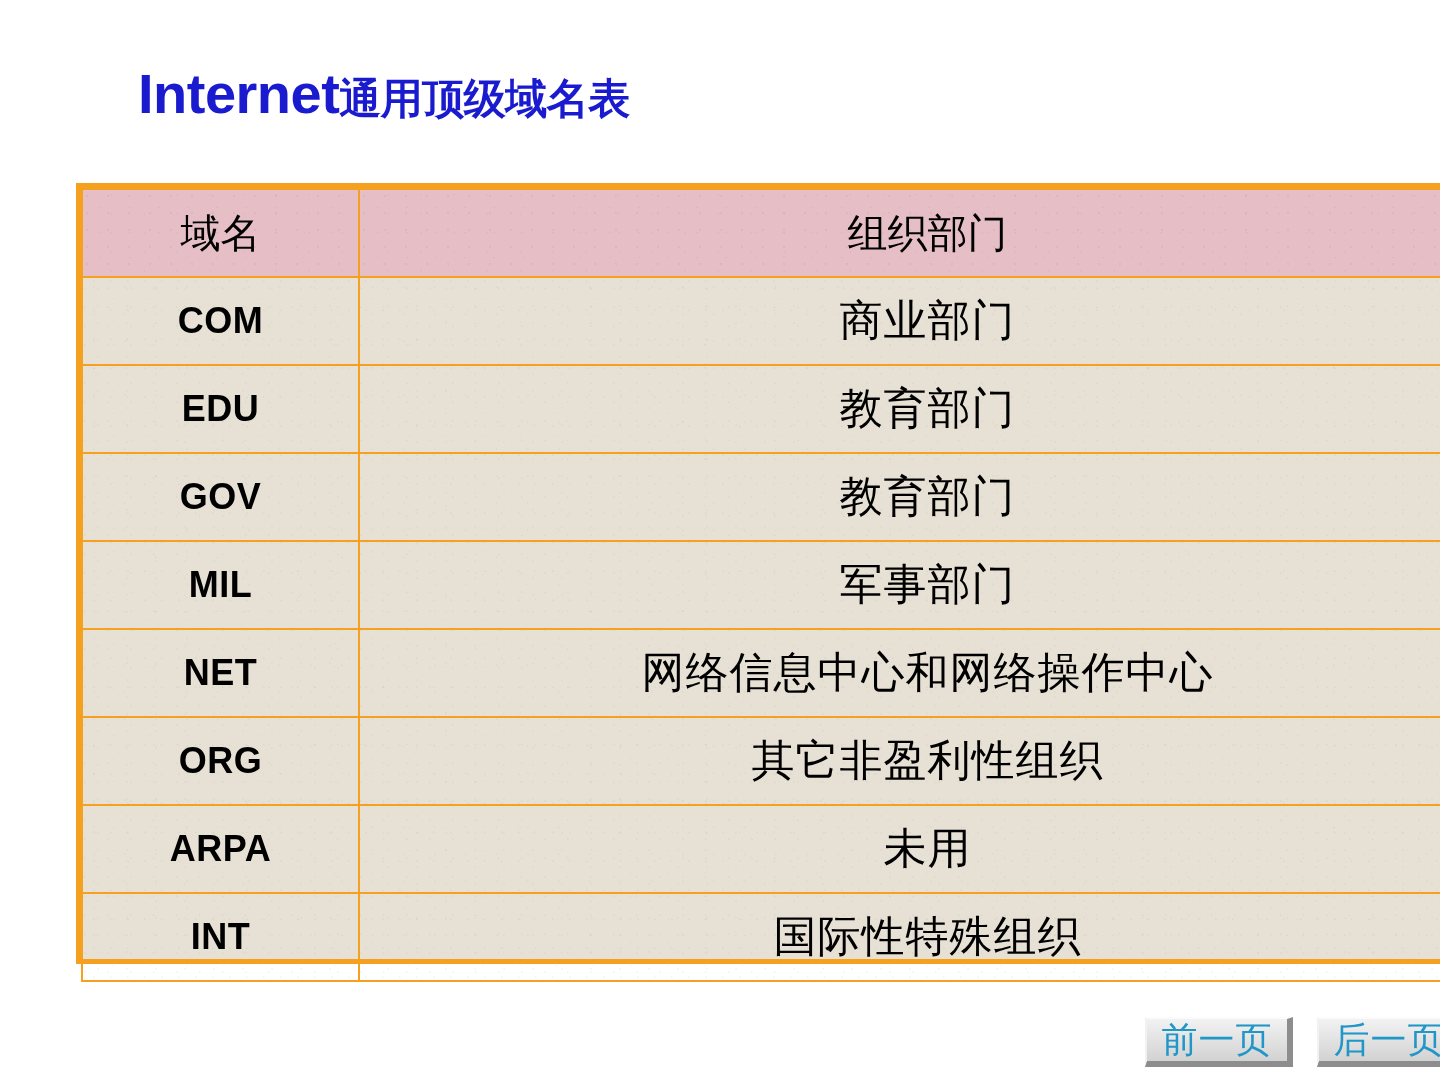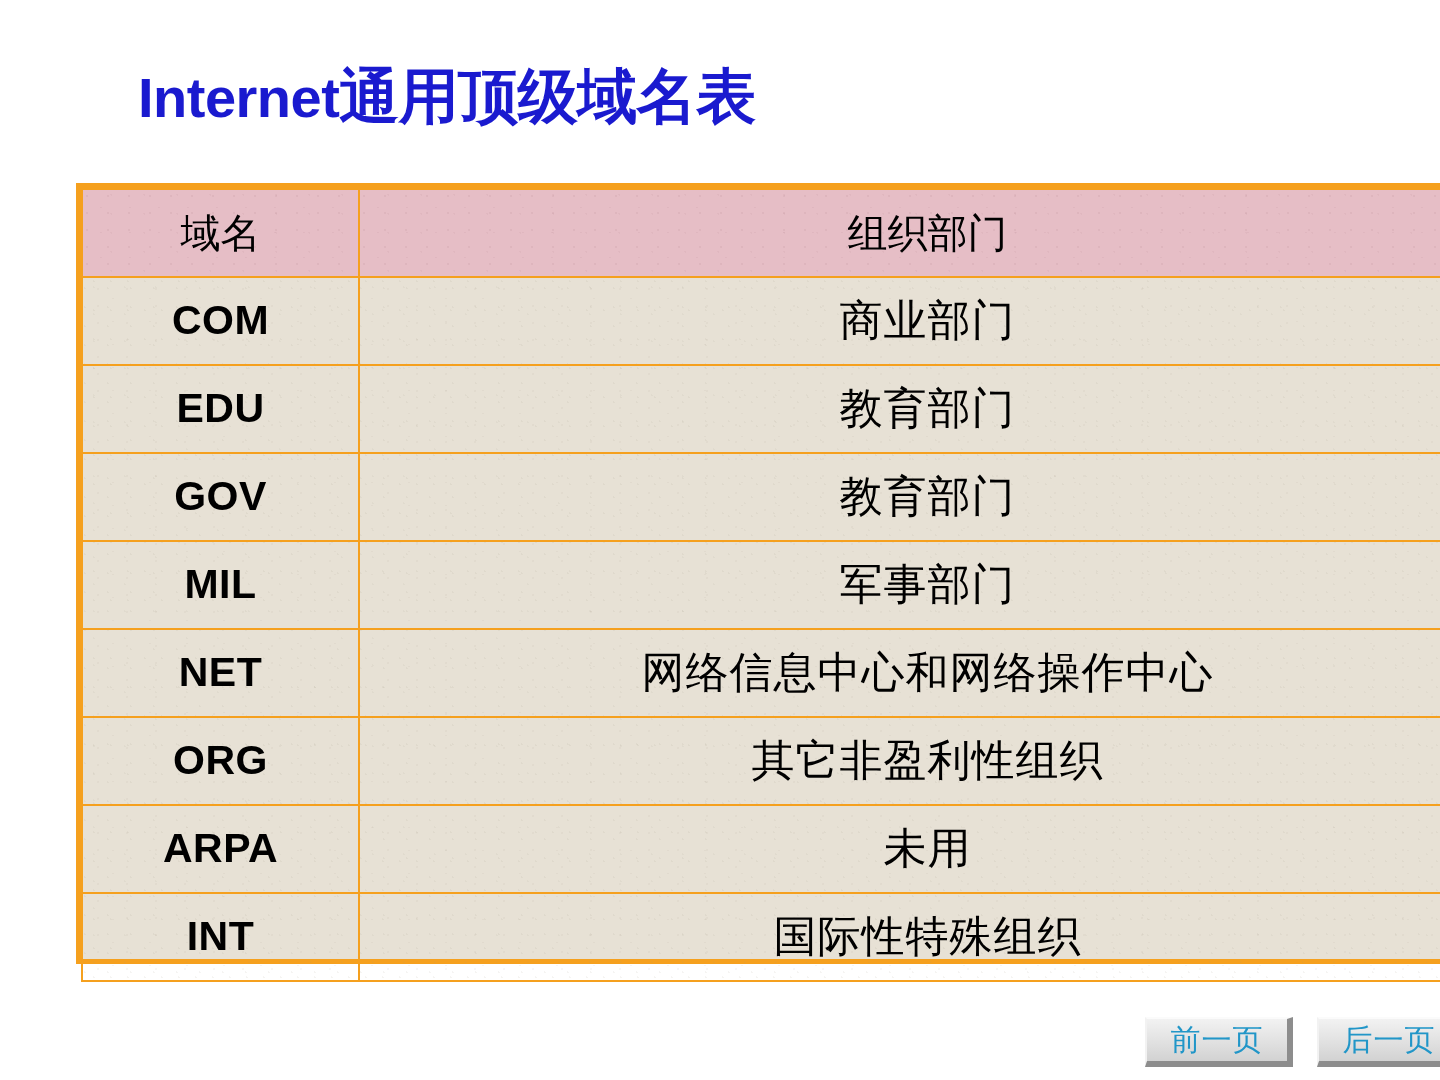--- a/index.html
+++ b/index.html
@@ -28,21 +28,21 @@
     line-height: 1.0;
   }
   #slide-title .t-latin {
     font-family: "Liberation Sans", sans-serif;
     font-weight: bold;
     margin-top: 8px;
   }
   #slide-title .t-cjk {
     font-family: "DejaVu Sans", sans-serif;
     font-weight: bold;
-    font-size: 60px;
+    font-size: 42px;
   }
 
   
   #domain-table-wrap {
     position: absolute;
     left: 76px;
     top: 183px;
     width: 1426px;
     height: 781px;
     box-sizing: border-box;
@@ -85,21 +85,21 @@
     font-weight: normal;
     color: #000000;
   }
   .cell-text {
     display: block;
     color: #000000;
     line-height: 1.1;
   }
   .code-cell .cell-text {
     font-family: "Liberation Sans", sans-serif;
-    font-size: 41px;
+    font-size: 36px;
     font-weight: bold;
     letter-spacing: 0.5px;
   }
   .desc-cell .cell-text {
     font-family: "DejaVu Sans", sans-serif;
     font-size: 43px;
     font-weight: normal;
     letter-spacing: 1px;
   }
 
@@ -120,21 +120,21 @@
     justify-content: center;
     background: linear-gradient(180deg, #F2F2F2 0%, #E4E4E4 45%, #D2D2D2 100%);
     border-top: 2px solid #FBFBFB;
     border-left: 2px solid #F2F2F2;
     border-right: 6px solid #8D8D8D;
     border-bottom: 6px solid #8D8D8D;
     cursor: pointer;
   }
   .nav-button .btn-label {
     font-family: "DejaVu Sans", sans-serif;
-    font-size: 30px;
+    font-size: 36px;
     font-weight: normal;
     color: #2196C8;
     letter-spacing: 1px;
     line-height: 1;
   }
 </style>
 </head>
 <body>
 
 <div id="slide-title">

